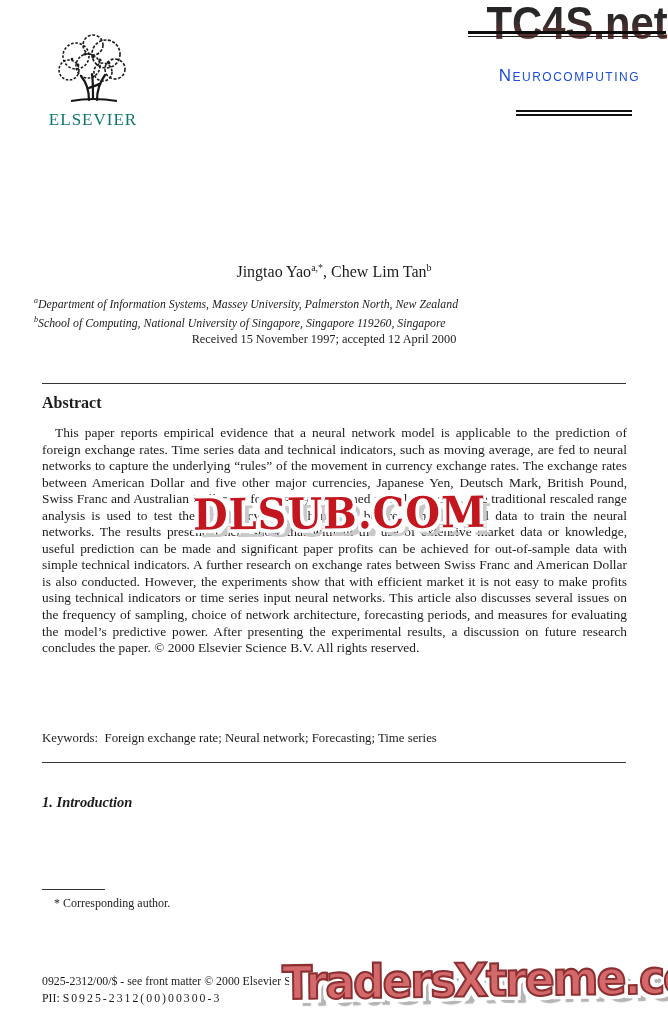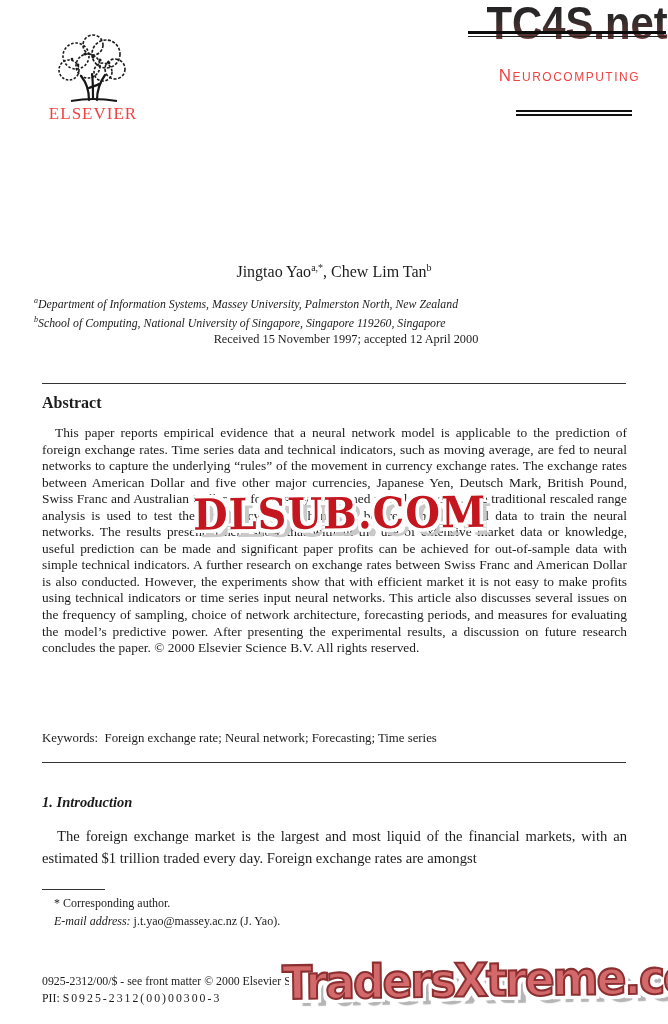--- a/index.html
+++ b/index.html
@@ -15,34 +15,34 @@
     color: #1c1c1c;
   }
 
   
   .logo-block {
     position: absolute; left: 38px; top: 32px; width: 110px;
     text-align: center;
   }
   .logo-tree { display: block; margin: 0 auto; }
   .logo-label {
-    font-size: 17px; letter-spacing: 1px; margin-top: 0; color: #ef4444;
+    font-size: 17px; letter-spacing: 1px; margin-top: 6px; color: #0f766e;
   }
   .citation {
     position: absolute; left: 0; top: 103px; width: 632px;
     text-align: center; font-size: 13.5px;
   }
   .masthead-right {
     position: absolute; right: 28px; top: 66px; width: 260px;
     text-align: right;
   }
   .journal-name {
     font-family: "Liberation Sans", sans-serif;
     font-variant: small-caps;
-    font-size: 17px; letter-spacing: 1.5px; color: #ef4444;
+    font-size: 17px; letter-spacing: 1.5px; color: #1d4ed8;
     font-weight: 500;
   }
   .double-rule {
     width: 116px; height: 6px; margin: 24px 8px 4px auto;
     border-top: 2px solid #111; border-bottom: 2px solid #111;
   }
   .journal-url { font-size: 13px; margin-top: 3px; }
 
   
   .wm-top {
@@ -95,21 +95,21 @@
     position: absolute; left: 34px; top: 262px; width: 600px;
     text-align: center; font-size: 16px;
   }
   .authors sup { font-size: 10px; }
   .affiliations {
     position: absolute; left: 34px; top: 293px; width: 600px;
     text-align: left; font-style: italic; font-size: 11.8px; line-height: 16px;
   }
   .affiliations sup { font-size: 8px; }
   .received {
-    position: absolute; left: 46px; top: 332px; width: 600px;
+    position: absolute; left: 24px; top: 332px; width: 600px;
     text-align: center; font-size: 12.3px;
   }
 
   
   .rule { position: absolute; left: 42px; width: 584px; border-top: 1.5px solid #333; }
   .rule-abstract-top { top: 383px; }
   .rule-keywords-bottom { top: 762px; }
   .rule-footnote { position: absolute; left: 42px; top: 889px; width: 63px; border-top: 1.2px solid #333; }
 
   
@@ -211,27 +211,24 @@
   <div class="abstract-heading">Abstract</div>
   <div class="abstract-text">This paper reports empirical evidence that a neural network model is applicable to the prediction of foreign exchange rates. Time series data and technical indicators, such as moving average, are fed to neural networks to capture the underlying “rules” of the movement in currency exchange rates. The exchange rates between American Dollar and five other major currencies, Japanese Yen, Deutsch Mark, British Pound, Swiss Franc and Australian Dollar are forecast by the trained neural networks. The traditional rescaled range analysis is used to test the “efficiency” of each market before using historical data to train the neural networks. The results presented here show that without the use of extensive market data or knowledge, useful prediction can be made and significant paper profits can be achieved for out-of-sample data with simple technical indicators. A further research on exchange rates between Swiss Franc and American Dollar is also conducted. However, the experiments show that with efficient market it is not easy to make profits using technical indicators or time series input neural networks. This article also discusses several issues on the frequency of sampling, choice of network architecture, forecasting periods, and measures for evaluating the model’s predictive power. After presenting the experimental results, a discussion on future research concludes the paper.  ©  2000 Elsevier Science B.V. All rights reserved.</div>
 
   <div class="wm-mid">DLSUB.COM</div>
 
   <div class="keywords"><span class="kw-label">Keywords:</span>&nbsp;
       <span>Foreign exchange rate; Neural network; Forecasting; Time series</span></div>
   <div class="rule rule-keywords-bottom"></div>
 
   <div class="section-heading">1.  Introduction</div>
-  <div class="intro-paragraph">The foreign exchange market is the largest and most liquid of the financial markets, with an estimated $1 trillion traded every day. Foreign exchange rates are amongst</div>
 
   <div class="rule-footnote"></div>
   <div class="footnotes">
     <div class="fn-line">* Corresponding author.</div>
-    <div class="fn-line"><span class="em-label">E-mail address:</span>
-        <span>j.t.yao@massey.ac.nz (J. Yao).</span></div>
   </div>
 
   <div class="footer-block">
     <div>0925-2312/00/$ - see front matter  ©  2000 Elsevier Science B.V. All rights reserved.</div>
     <div><span>PII:</span>
         <span class="pii-code">S0925-2312(00)00300-3</span></div>
   </div>
 
   <div class="wm-bottom">TradersXtreme.com</div>
 

